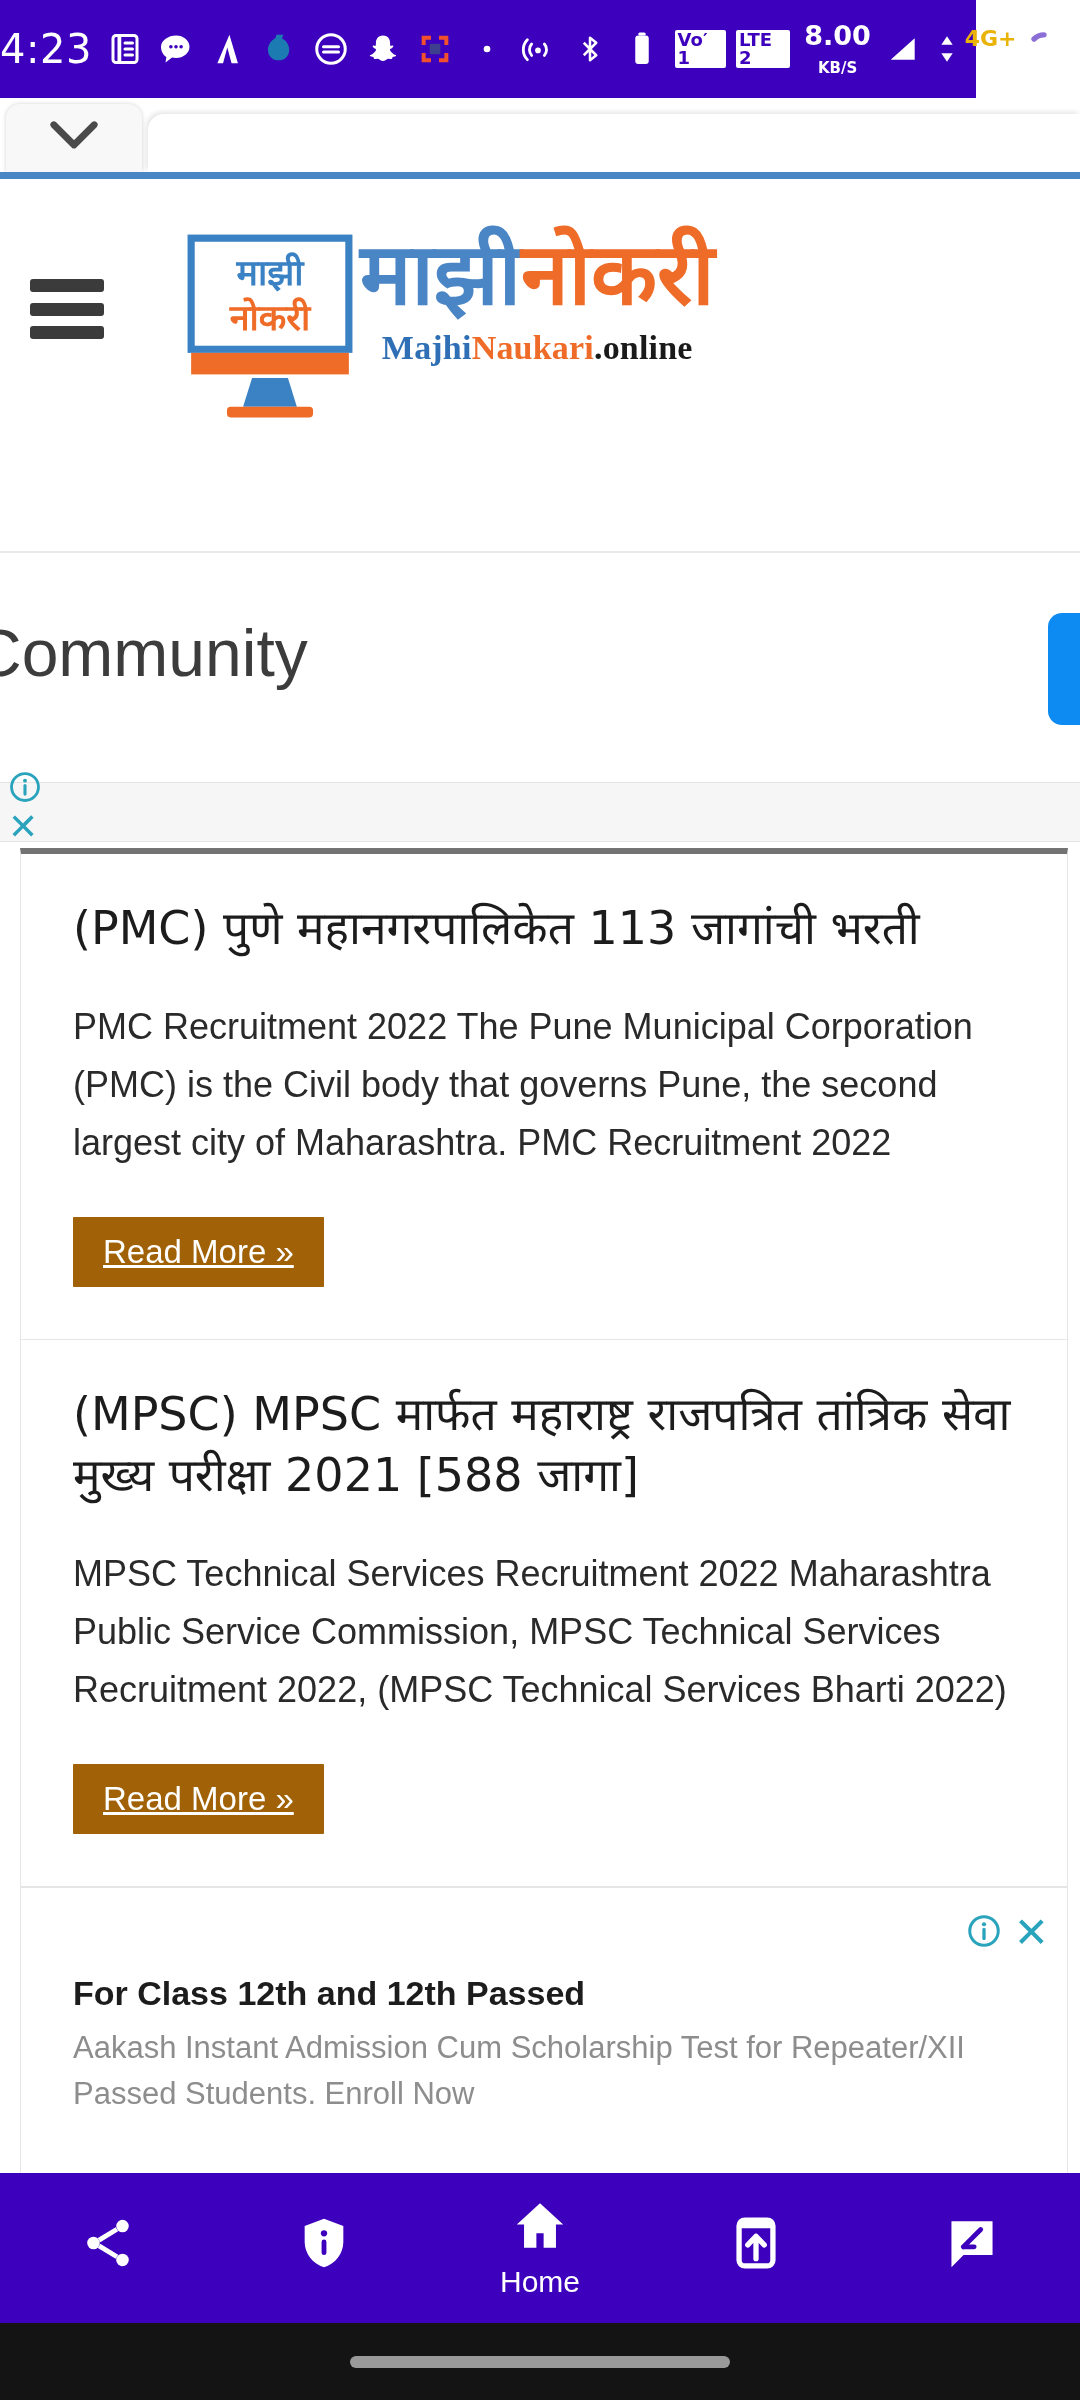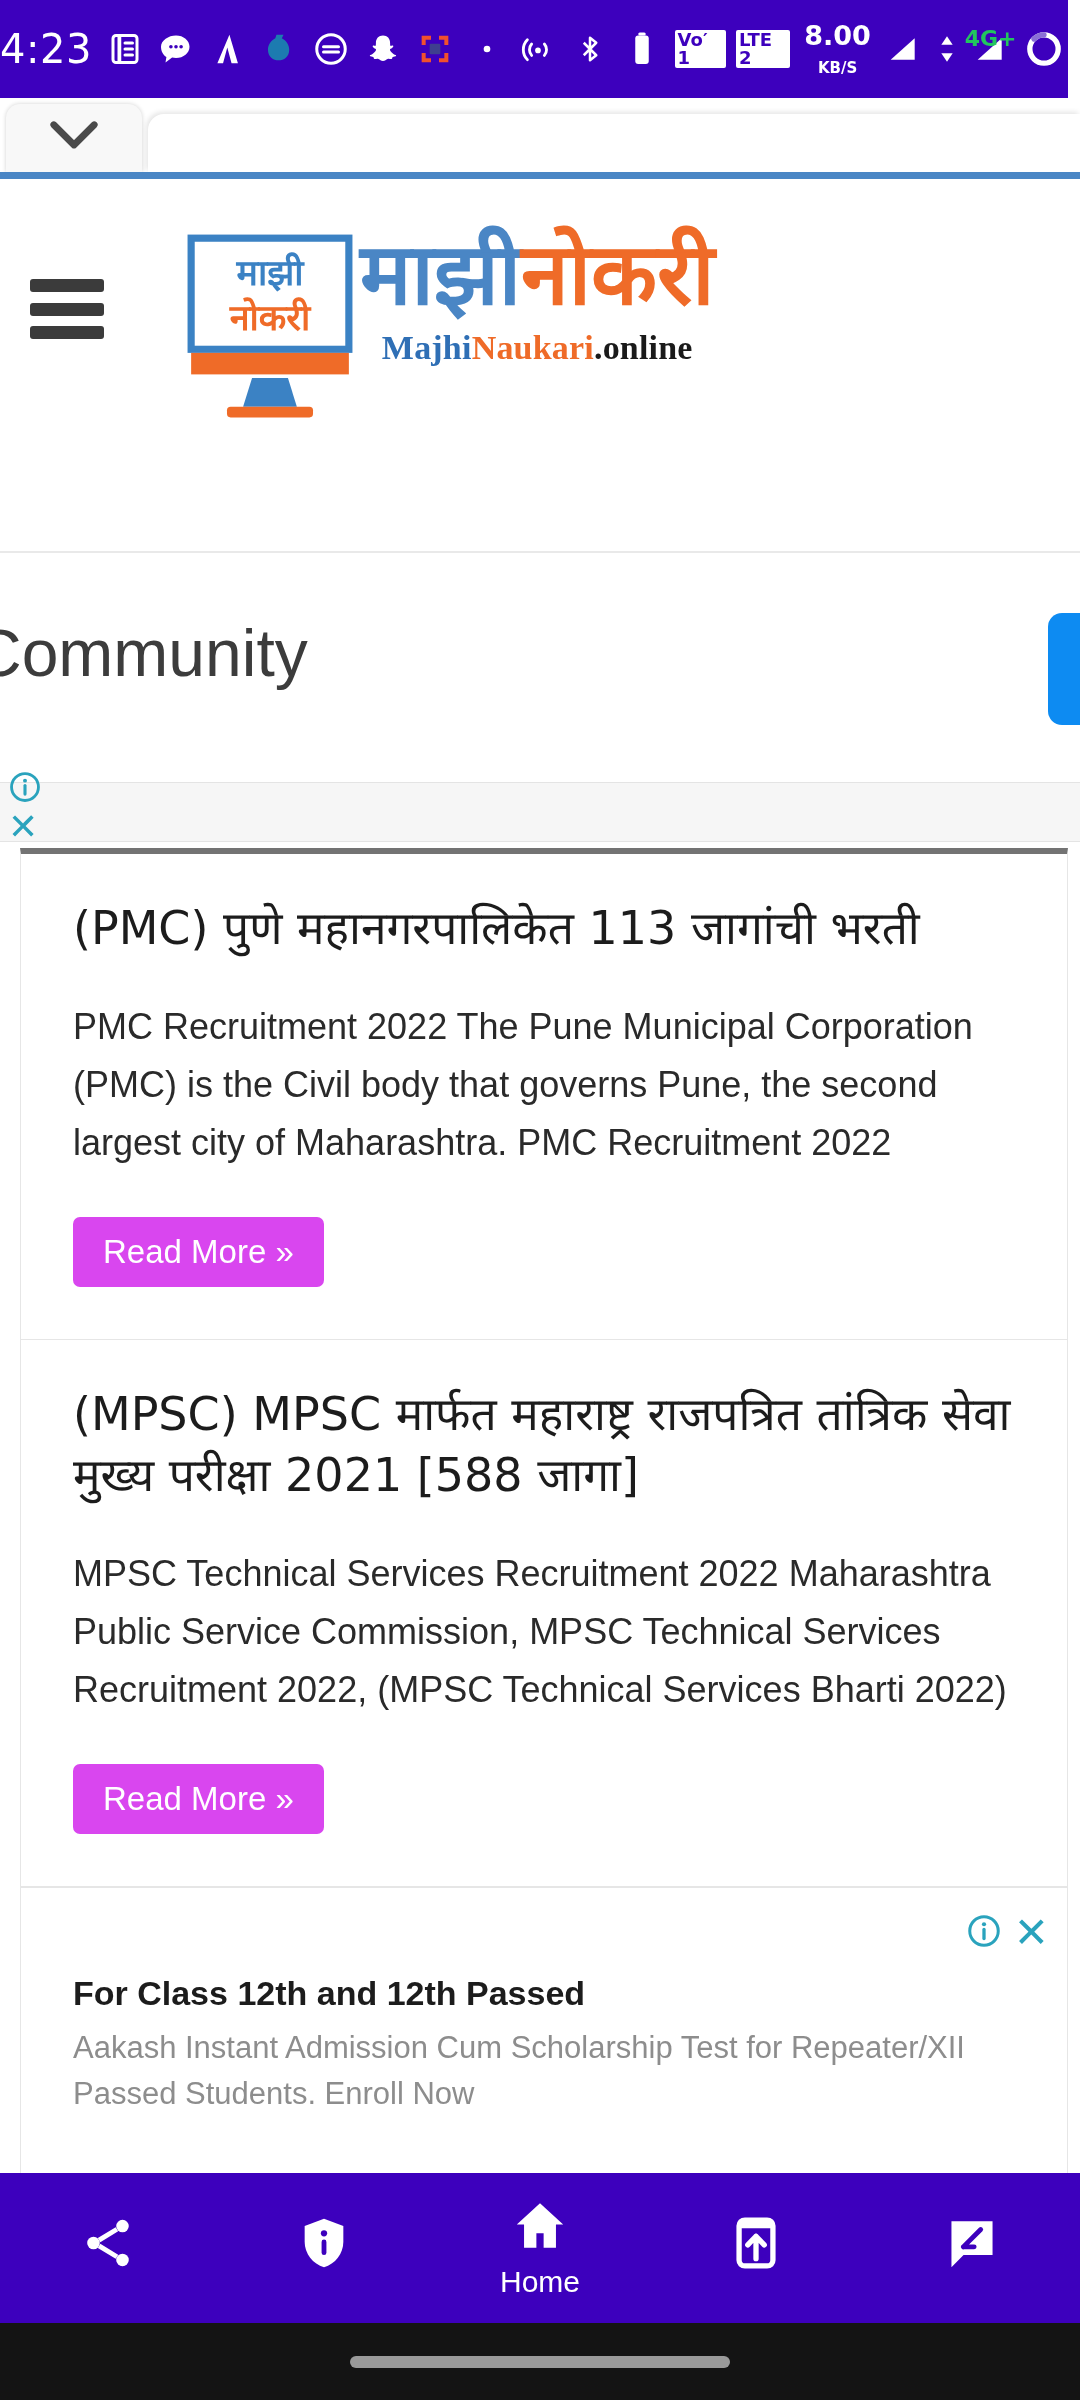--- a/index.html
+++ b/index.html
@@ -6,39 +6,39 @@
   html, body {
     width:1080px; height:2400px;
     background:#ffffff;
     font-family:"Liberation Sans", sans-serif;
     overflow:hidden;
   }
   #screen { position:relative; width:1080px; height:2400px; }
 
   
   .statusbar{
-    position:absolute; top:0; left:0; width:1068px; height:98px;
+    position:absolute; top:0; left:0; width:976px; height:98px;
     background:#3d00bd; display:flex; align-items:center;
     padding:0 14px 0 0;
   }
   .sb-left{ flex:1; }
   .sb-items{ display:flex; align-items:center; gap:14px; }
   .sb-time{ color:#fff; font-size:40px; font-weight:400; letter-spacing:0.5px;
             font-family:"DejaVu Sans", sans-serif; }
   .sb-ico{ width:40px; height:40px; display:flex; align-items:center; justify-content:center; }
   .sb-ico svg{ display:block; }
   .sb-speed{ color:#fff; text-align:center; line-height:1; font-family:"DejaVu Sans", sans-serif;}
   .sb-speed .n{ font-size:27px; font-weight:700; display:block; }
   .sb-speed .u{ font-size:15px; font-weight:700; display:block; margin-top:12px;}
   .volte{ display:flex; flex-direction:row; gap:10px; }
   .volte-row{ display:flex; gap:3px; align-items:center; }
   .volte-b{ background:#fff; color:#3d00bd; font-size:18px; font-weight:700;
             padding:1px 3px; border-radius:2px; line-height:1;
             font-family:"DejaVu Sans", sans-serif;}
-  .sb-4g{ color:#22c55e; font-size:22px; font-weight:700; font-family:"DejaVu Sans", sans-serif;
+  .sb-4g{ color:#eab308; font-size:22px; font-weight:700; font-family:"DejaVu Sans", sans-serif;
           position:absolute; margin-top:-22px; margin-left:0px;text-align:right;}
 
   
   .chrome{
     position:absolute; top:98px; left:0; width:1080px; height:74px;
     background:#ffffff;
   }
   .chrome-tab{
     position:absolute; left:6px; top:6px; width:136px; height:68px;
     background:#f8f8f8; border-radius:14px 14px 0 0;
@@ -108,23 +108,23 @@
   .card:first-child{ border-top:6px solid #737373; }
   .card-title{
     font-size:46px; line-height:1.34; color:#1c1c1c; font-weight:400;
     font-family:"DejaVu Sans", sans-serif; margin-bottom:38px;
   }
   .card-body{
     font-size:36px; line-height:1.62; color:#2a2a2a; font-weight:400;
     font-family:"Liberation Sans", sans-serif; margin-bottom:44px;
   }
   .readmore{
-    display:inline-block; background:#d946ef; color:#fff;
-    font-size:33px; padding:16px 30px; border-radius:7px;
-    font-family:"Liberation Sans", sans-serif; border:none; cursor:pointer;
+    display:inline-block; background:#a16207; color:#fff;
+    font-size:33px; padding:16px 30px; border-radius:1px;
+    font-family:"Liberation Sans", sans-serif; border:none; cursor:pointer;text-decoration:underline;
   }
 
   
   .adcard{
     background:#fff; border:1px solid #e6e6e6; border-top:1px solid #e6e6e6;
     padding:28px 46px 46px 52px; position:relative; min-height:330px;
   }
   .adcard-ctrls{ position:absolute; right:18px; top:24px; display:flex; align-items:center; gap:12px; }
   .adc-x{ color:#2aa3bd; font-size:42px; line-height:1; font-family:"Liberation Sans", sans-serif;}
   .ad-head{ font-size:34px; font-weight:700; color:#1c1c1c; margin-top:58px;

